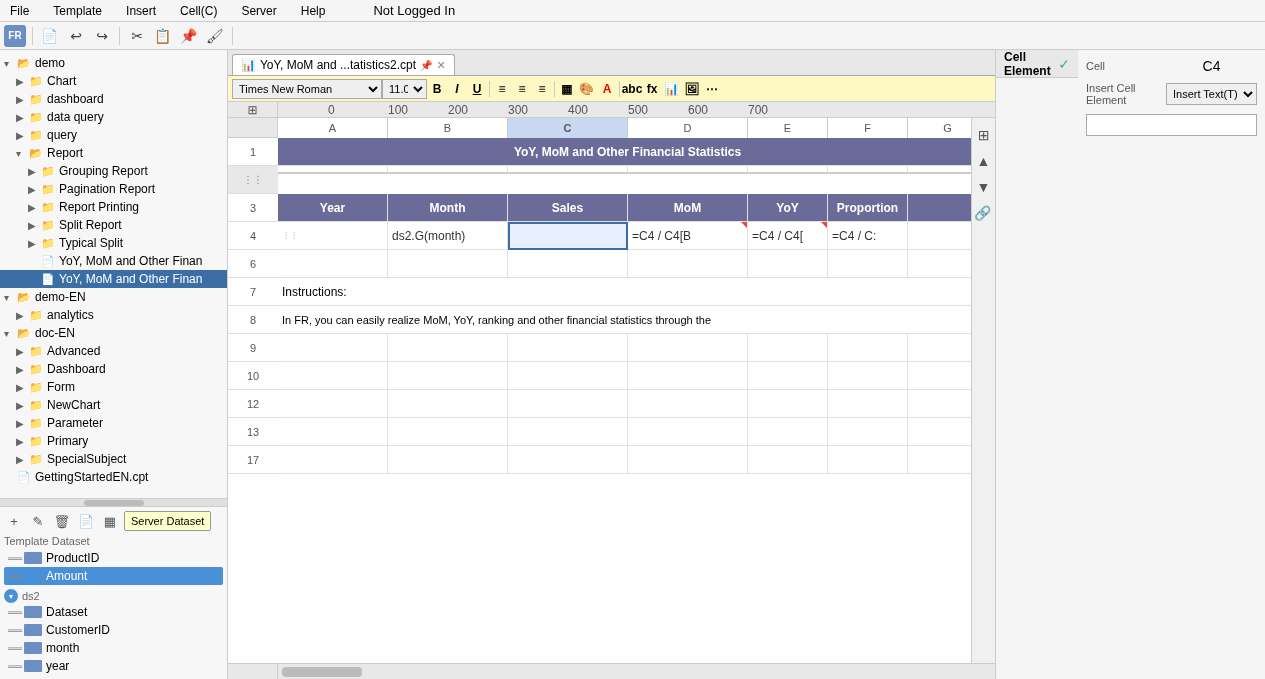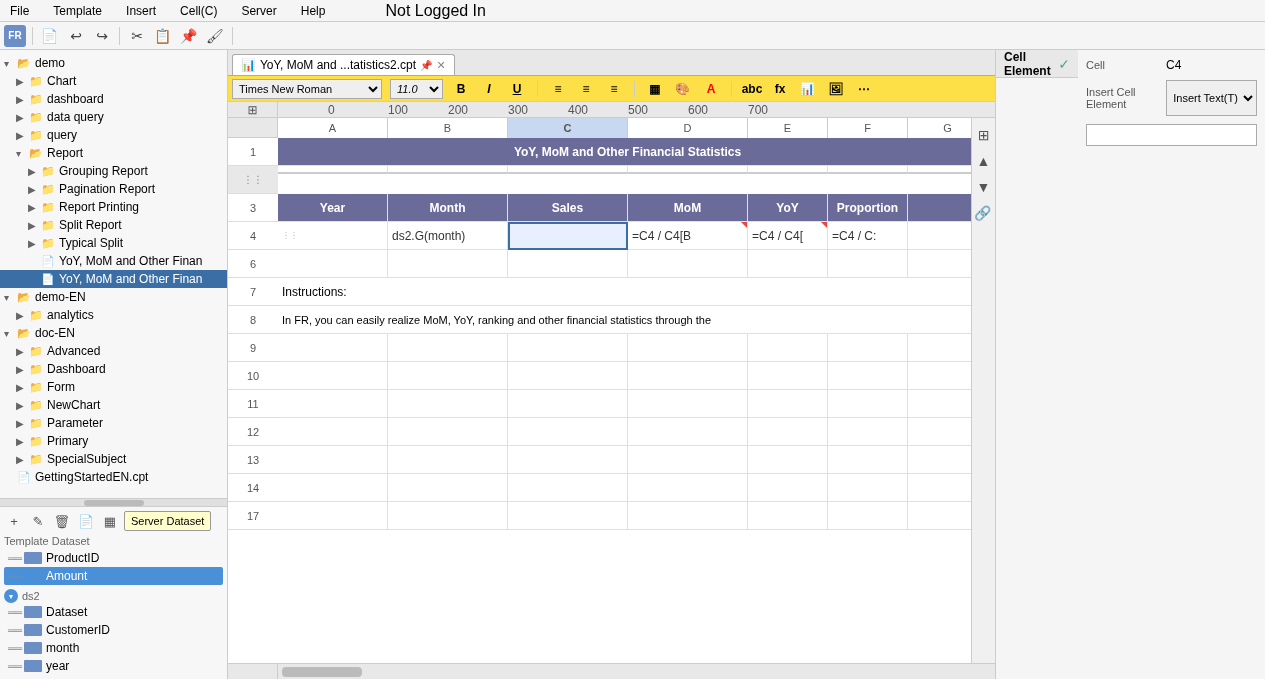--- a/index.html
+++ b/index.html
@@ -51,23 +51,23 @@
     .center-area { flex: 1; display: flex; flex-direction: column; overflow: hidden; }
 
     
     .tab-bar { display: flex; align-items: flex-end; background: #e8e8e8; border-bottom: 1px solid #aaa; padding: 0 4px; height: 26px; }
     .tab { display: flex; align-items: center; padding: 3px 8px; background: #d0d0d0; border: 1px solid #aaa; border-bottom: none; border-radius: 3px 3px 0 0; margin-right: 2px; cursor: pointer; font-size: 11px; gap: 4px; }
     .tab.active { background: white; z-index: 1; }
     .tab-close { font-size: 11px; color: #888; cursor: pointer; }
     .tab-pin { font-size: 10px; color: #888; cursor: pointer; }
 
     
-    .formula-bar { display: flex; align-items: center; background: #fde047; border-bottom: 1px solid #ccc; padding: 2px 4px; height: 26px; gap: 8px; }
+    .formula-bar { display: flex; align-items: center; background: #fef9c3; border-bottom: 1px solid #ccc; padding: 2px 4px; height: 26px; gap: 0; }
     .font-select { width: 150px; height: 20px; border: 1px solid #aaa; font-size: 11px; padding: 0 2px; }
-    .font-size-select { width: 53px; height: 20px; border: 1px solid #aaa; font-size: 11px; padding: 0 2px; font-style: italic; }
+    .font-size-select { width: 45px; height: 20px; border: 1px solid #aaa; font-size: 11px; padding: 0 2px; }
     .fmt-btn { width: 20px; height: 20px; background: none; border: none; cursor: pointer; font-size: 12px; font-weight: bold; display: flex; align-items: center; justify-content: center; }
     .fmt-sep { width: 1px; height: 16px; background: #ccc; margin: 0 2px; }
 
     
     .spreadsheet-container { flex: 1; overflow: hidden; display: flex; flex-direction: column; background: white; }
     .ruler { height: 16px; background: #e8e8e8; border-bottom: 1px solid #ccc; display: flex; align-items: center; padding: 0; position: relative; overflow: hidden; }
     .ruler-content { display: flex; align-items: center; padding-left: 50px; font-size: 10px; color: #555; width: 100%; }
     .ruler-mark { display: inline-block; min-width: 60px; text-align: left; }
 
     .sheet-body { display: flex; flex: 1; overflow: hidden; }
@@ -80,22 +80,22 @@
     .cell.selected { outline: 2px solid #3a6ea5; outline-offset: -2px; }
 
     
     .right-panel { width: 270px; background: #f5f5f5; border-left: 1px solid #ccc; display: flex; overflow: hidden; }
     .right-panel-header { display: flex; align-items: center; justify-content: space-between; background: #e8e8e8; border-bottom: 1px solid #ccc; padding: 4px 8px; height: 28px; }
     .right-panel-title { font-size: 12px; font-weight: bold; }
     .right-panel-check { font-size: 14px; color: #4a7; cursor: pointer; }
     .right-panel-body { padding: 8px; }
     .rp-row { display: flex; align-items: center; margin-bottom: 8px; }
     .rp-label { width: 80px; font-size: 11px; color: #555; }
-    .rp-value { font-size: 12px; flex: 1; }
-    .rp-select { flex: 1; height: 36px; border: 1px solid #aaa; font-size: 11px; padding: 0 2px; text-align: center; }
+    .rp-value { font-size: 14px; flex: 1; text-align: center; }
+    .rp-select { flex: 1; height: 22px; border: 1px solid #aaa; font-size: 11px; padding: 0 2px; }
     .rp-input { flex: 1; height: 22px; border: 1px solid #aaa; font-size: 11px; padding: 0 4px; background: white; }
 
     
     .cw-row-num { width: 50px; min-width: 50px; max-width: 50px; }
     .cw-a { width: 110px; min-width: 110px; max-width: 110px; }
     .cw-b { width: 120px; min-width: 120px; max-width: 120px; }
     .cw-c { width: 120px; min-width: 120px; max-width: 120px; }
     .cw-d { width: 120px; min-width: 120px; max-width: 120px; }
     .cw-e { width: 80px; min-width: 80px; max-width: 80px; }
     .cw-f { width: 80px; min-width: 80px; max-width: 80px; }
@@ -110,21 +110,21 @@
 </head>
 <body>
 
 <div class="menu-bar">
   <div class="menu-item">File</div>
   <div class="menu-item">Template</div>
   <div class="menu-item">Insert</div>
   <div class="menu-item">Cell(C)</div>
   <div class="menu-item">Server</div>
   <div class="menu-item">Help</div>
-  <div style="margin-left:16px; font-size:16px;padding-left:24px;">Not Logged In</div>
+  <div style="margin-left:4px; font-size:13px;padding-left:24px;">Not Logged In</div>
 </div>
 
 <div class="toolbar-2">
   <div class="file-icon">FR</div>
   <div class="toolbar-sep"></div>
   <button class="toolbar-btn" title="New">📄</button>
   <button class="toolbar-btn" title="Undo">↩</button>
   <button class="toolbar-btn" title="Redo">↪</button>
   <div class="toolbar-sep"></div>
   <button class="toolbar-btn">✂</button>
@@ -509,60 +509,40 @@
               <div class="row-header cw-row-num">10</div>
               <div class="cell cw-a"></div>
                 <div class="cell cw-b"></div>
                 <div class="cell cw-c"></div>
                 <div class="cell cw-d"></div>
                 <div class="cell cw-e"></div>
                 <div class="cell cw-f"></div>
                 <div class="cell cw-g"></div>
             </div>
             <div class="grid-row">
-              <div class="row-header cw-row-num">11</div>
-              <div class="cell cw-a"></div>
-                <div class="cell cw-b"></div>
-                <div class="cell cw-c"></div>
-                <div class="cell cw-d"></div>
-                <div class="cell cw-e"></div>
-                <div class="cell cw-f"></div>
-                <div class="cell cw-g"></div>
-            </div>
-            <div class="grid-row">
               <div class="row-header cw-row-num">12</div>
               <div class="cell cw-a"></div>
                 <div class="cell cw-b"></div>
                 <div class="cell cw-c"></div>
                 <div class="cell cw-d"></div>
                 <div class="cell cw-e"></div>
                 <div class="cell cw-f"></div>
                 <div class="cell cw-g"></div>
             </div>
             <div class="grid-row">
               <div class="row-header cw-row-num">13</div>
               <div class="cell cw-a"></div>
                 <div class="cell cw-b"></div>
                 <div class="cell cw-c"></div>
                 <div class="cell cw-d"></div>
                 <div class="cell cw-e"></div>
                 <div class="cell cw-f"></div>
                 <div class="cell cw-g"></div>
             </div>
             <div class="grid-row">
-              <div class="row-header cw-row-num">14</div>
-              <div class="cell cw-a"></div>
-                <div class="cell cw-b"></div>
-                <div class="cell cw-c"></div>
-                <div class="cell cw-d"></div>
-                <div class="cell cw-e"></div>
-                <div class="cell cw-f"></div>
-                <div class="cell cw-g"></div>
-            </div>
-            <div class="grid-row">
               <div class="row-header cw-row-num">17</div>
               <div class="cell cw-a"></div>
                 <div class="cell cw-b"></div>
                 <div class="cell cw-c"></div>
                 <div class="cell cw-d"></div>
                 <div class="cell cw-e"></div>
                 <div class="cell cw-f"></div>
                 <div class="cell cw-g"></div>
             </div>
 

